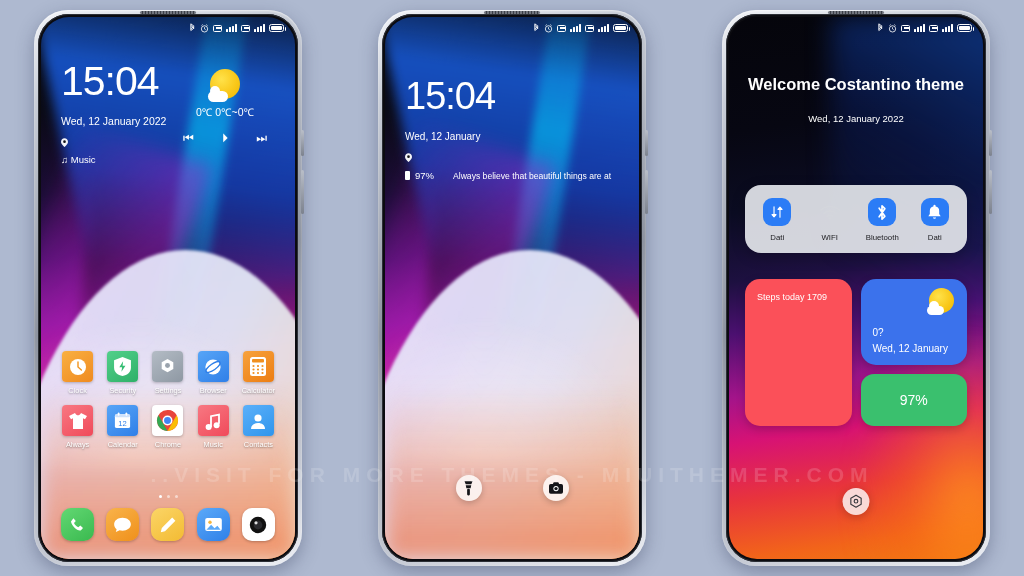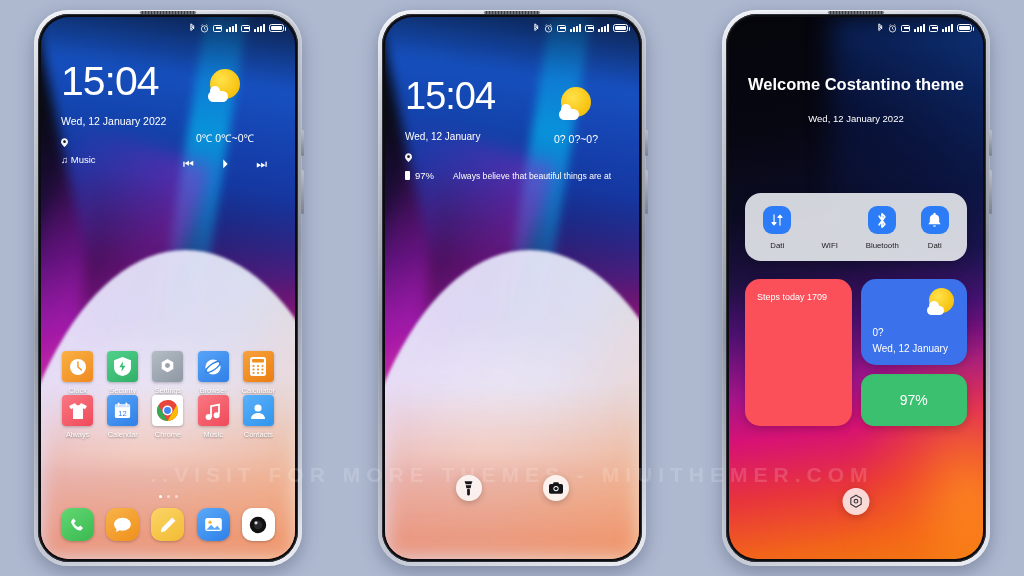--- a/index.html
+++ b/index.html
@@ -184,28 +184,28 @@
     position:absolute; left:2px; top:0; width:30px; height:30px; border-radius:50%;
     background:radial-gradient(circle at 38% 34%, #ffe24a 0%, #f9c81a 55%, #edb600 100%);
   }
   .sunico .cloud{
     position:absolute; left:0; bottom:1px; width:20px; height:11px; border-radius:9px;
     background:#fff;
   }
   .sunico .cloud:before{
     content:""; position:absolute; left:2px; top:-5px; width:10px; height:10px; border-radius:50%; background:#fff;
   }
-  .wxtemp{ font-size:10.5px; margin-top:28px; white-space:nowrap; }
+  .wxtemp{ font-size:10.5px; margin-top:2px; white-space:nowrap; }
   .mctrl{ margin-top:12px; display:flex; justify-content:space-between; align-items:center; padding:0 6px; }
   .mctrl span{ font-size:12px; color:#fff; }
 
   
   .grid{
     position:absolute; left:14px; right:14px; top:334px; z-index:8;
-    display:grid; grid-template-columns:repeat(5,1fr); 
+    display:grid; grid-template-columns:repeat(5,1fr); row-gap:10px;
   }
   .app{ display:flex; flex-direction:column; align-items:center; }
   .appicon{
     width:31px; height:31px; border-radius:4px;
     display:flex; align-items:center; justify-content:center;
     box-shadow:0 1px 3px rgba(0,0,0,.25);
     position:relative; overflow:hidden;
   }
   .applabel{ font-size:7.4px; color:#fff; margin-top:4px; text-shadow:0 1px 2px rgba(0,0,0,.45); }
 
@@ -247,21 +247,21 @@
   }
 
   
   .welcome{
     position:absolute; top:58px; left:0; right:0; text-align:center; z-index:9; color:#fff;
   }
   .welcome .wtitle{ font-size:16.5px; font-weight:700; }
   .welcome .wdate{ font-size:9.5px; margin-top:19px; }
 
   .qpanel{
-    position:absolute; left:16px; right:16px; top:176px; z-index:9;
+    position:absolute; left:16px; right:16px; top:168px; z-index:9;
     background:rgba(226,228,234,.93);
     border-radius:16px; padding:13px 6px 11px;
     display:grid; grid-template-columns:repeat(4,1fr);
     box-shadow:0 4px 14px rgba(0,0,0,.22);
   }
   .qtile{ display:flex; flex-direction:column; align-items:center; }
   .qico{
     width:28px; height:28px; border-radius:9px;
     display:flex; align-items:center; justify-content:center;
   }
@@ -611,27 +611,20 @@
               <circle cx="4" cy="4" r="1.5" fill="#111"></circle>
             </svg>
         </div>
         <div class="battrow">
           <span class="bicon"></span>
           <span class="bpct">97%</span>
           <span class="quote">Always believe that beautiful things are at</span>
         </div>
       </div>
 
-      <div class="wx2">
-        <div class="sunico">
-          <div class="sun"></div>
-            <div class="cloud"></div>
-        </div>
-        <div class="wxtemp">0? 0?~0?</div>
-      </div>
 
       <div class="shortcuts2">
         <div class="circbtn">
           <svg width="11" height="15" viewBox="0 0 12 16">
               <path d="M1.6 0h8.8l-1.4 3.4H3z" fill="#151519"></path>
               <path d="M3 4.4h6l-.7 3.2H3.7z" fill="#151519"></path>
               <rect x="4.5" y="8.4" width="3" height="7.2" rx="1.2" fill="#151519"></rect>
             </svg>
         </div>
         <div class="circbtn">

